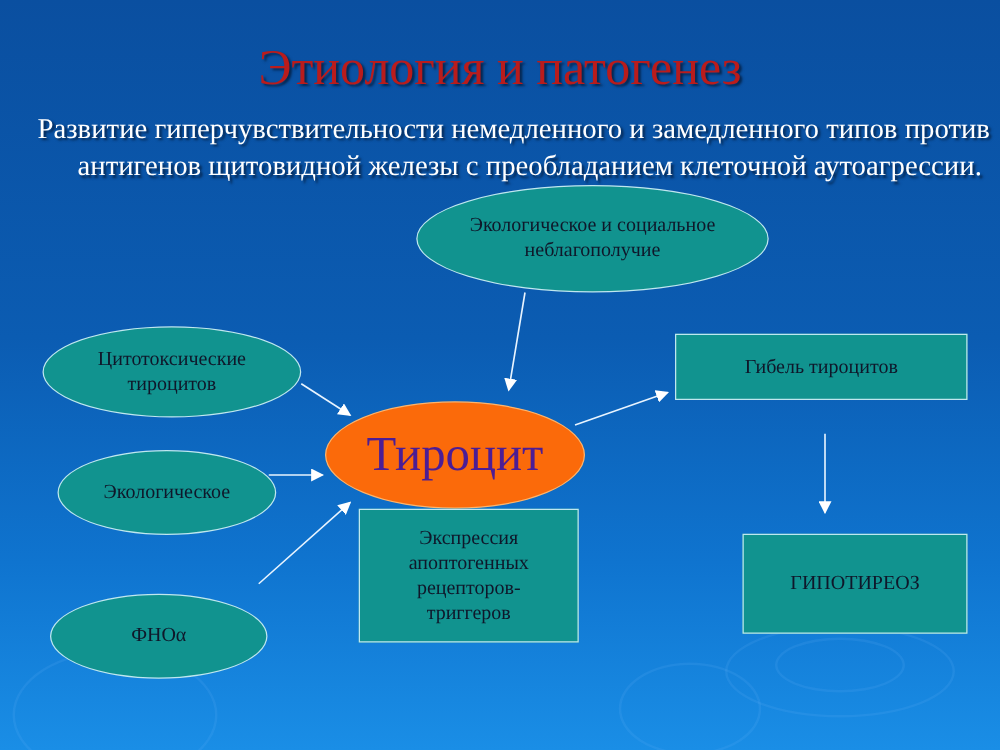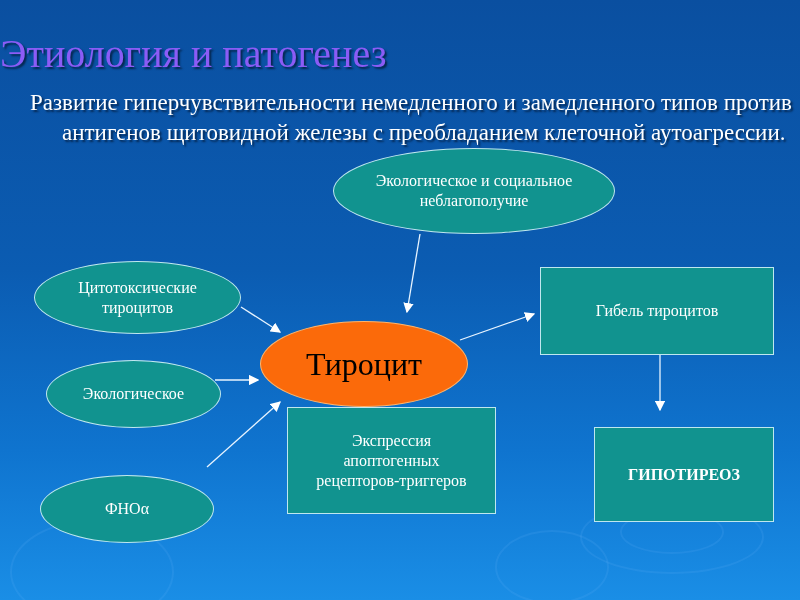--- a/index.html
+++ b/index.html
@@ -3,40 +3,40 @@
 <meta charset="utf-8">
 <style>
   html, body { margin:0; padding:0; }
   body {
     width:800px; height:600px; overflow:hidden; position:relative;
     background: linear-gradient(180deg, #0a4fa0 0%, #0b5cb2 45%, #0f74cf 75%, #1a8ee6 100%);
     font-family: "Liberation Serif", "DejaVu Serif", serif;
   }
   .ripple { position:absolute; border-radius:50%; border:2px solid rgba(120,190,255,0.12); }
   .title {
-    position:absolute; left:0; top:30px; width:800px; text-align:left;
-    font-size:40px; color:#8b5cf6; text-shadow: 2px 2px 2px #05264f;
+    position:absolute; left:0; top:30px; width:800px; text-align:center;
+    font-size:40px; color:#b91c1c; text-shadow: 2px 2px 2px #05264f;
   }
   .intro {
     position:absolute; left:30px; top:88px; width:750px;
     font-size:23px; line-height:30px; color:#ffffff;
     text-shadow: 2px 2px 2px #05264f;
     padding-left:32px; text-indent:-32px;
   }
   .node {
     position:absolute; box-sizing:border-box;
     display:flex; align-items:center; justify-content:center; text-align:center;
-    color:#ffffff; font-size:16px; line-height:20px;
+    color:#0f172a; font-size:16px; line-height:20px;
     background:#11938f; border:1.5px solid #bfe7ef;
   }
   .ellipse { border-radius:50%; }
   .rect { border-radius:0; }
   .core {
-    background:#fb6a0a; border:1.5px solid #ffb46a; color:#000000;
-    font-size:32px;
+    background:#fb6a0a; border:1.5px solid #ffb46a; color:#4c1d95;
+    font-size:39px;
     text-align:right;
   }
   svg.arrows { position:absolute; left:0; top:0; }
 </style>
 </head>
 <body>
 
 <div class="ripple" style="left:10px;top:520px;width:160px;height:100px;"></div>
 <div class="ripple" style="left:495px;top:530px;width:110px;height:70px;"></div>
 <div class="ripple" style="left:580px;top:500px;width:180px;height:70px;"></div>
@@ -62,17 +62,17 @@
 <div class="node ellipse" style="left:333px;top:148px;width:282px;height:86px;padding:0 24px;">Экологическое и социальное неблагополучие</div>
 
 <div class="node ellipse" style="left:34px;top:261px;width:207px;height:73px;padding:0 20px;">Цитотоксические тироцитов</div>
 
 <div class="node ellipse" style="left:46px;top:360px;width:175px;height:68px;">Экологическое</div>
 
 <div class="node ellipse" style="left:40px;top:475px;width:174px;height:68px;">ФНОα</div>
 
 <div class="node ellipse core" style="left:260px;top:321px;width:208px;height:86px;">Тироцит</div>
 
-<div class="node rect" style="left:287px;top:407px;width:209px;height:107px;padding:6px 24px;">Экспрессия апоптогенных рецепторов-триггеров</div>
+<div class="node rect" style="left:287px;top:407px;width:176px;height:107px;padding:6px 24px;">Экспрессия апоптогенных рецепторов-триггеров</div>
 
-<div class="node rect" style="left:540px;top:267px;width:234px;height:88px;">Гибель тироцитов</div>
+<div class="node rect" style="left:540px;top:267px;width:234px;height:53px;">Гибель тироцитов</div>
 
-<div class="node rect" style="left:594px;top:427px;width:180px;height:95px;font-weight:bold;">ГИПОТИРЕОЗ</div>
+<div class="node rect" style="left:594px;top:427px;width:180px;height:80px;">ГИПОТИРЕОЗ</div>
 
 </body></html>

